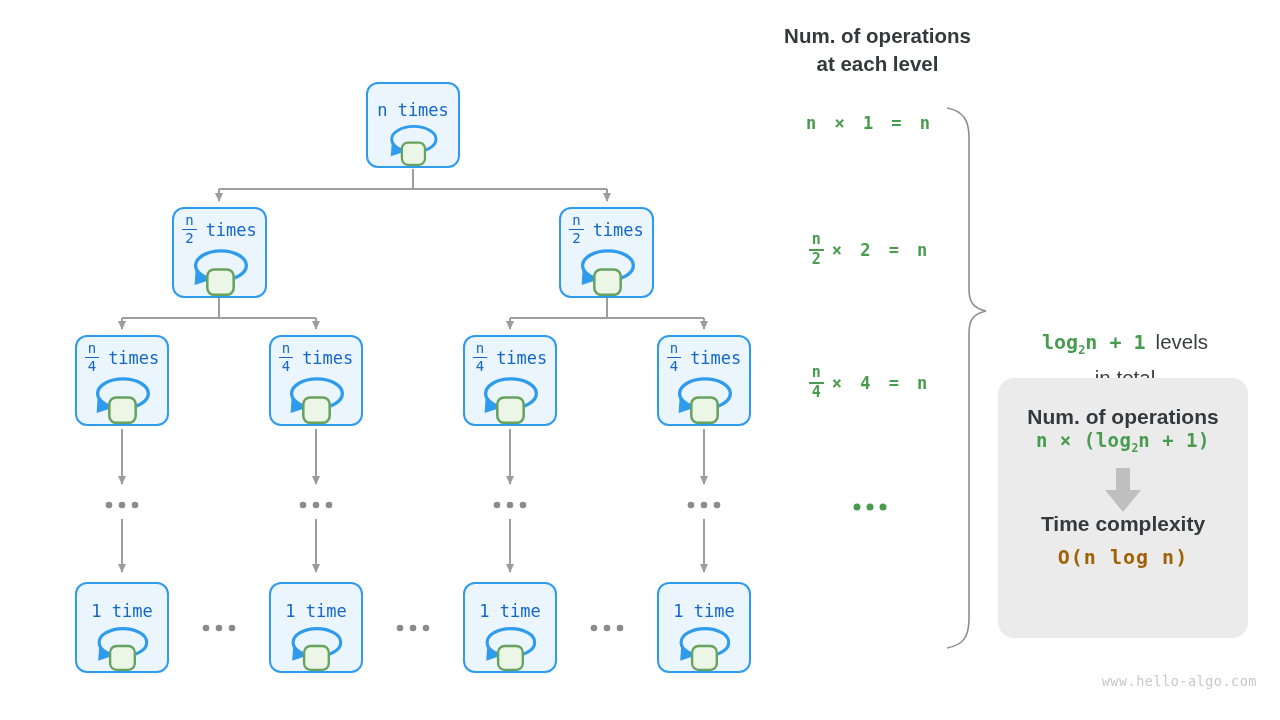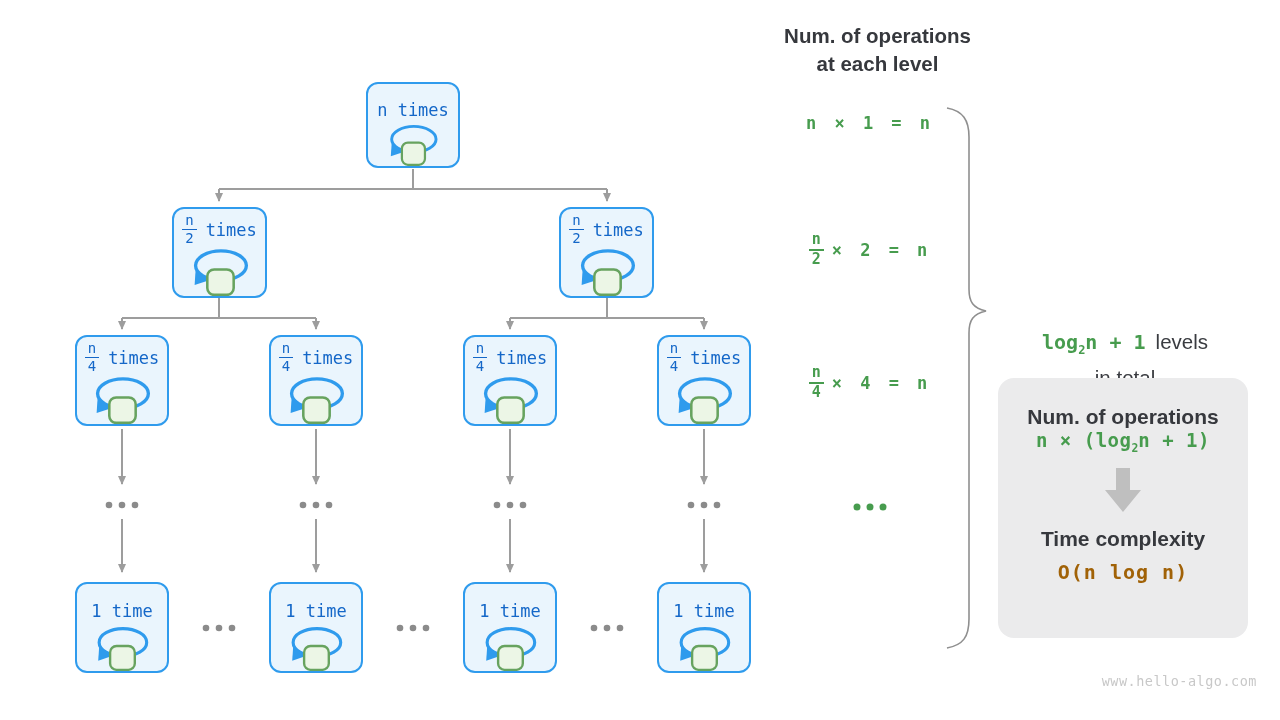--- a/index.html
+++ b/index.html
@@ -37,21 +37,21 @@
   .green-mono{color:#479c4e;font-family:"DejaVu Sans Mono",monospace;font-weight:bold;font-size:20px;}
   sub{font-size:0.6em;letter-spacing:0;}
 
   
   .sum-box{position:absolute;left:998px;top:378px;width:250px;height:260px;background:#ebebec;
            border-radius:16px;display:flex;flex-direction:column;align-items:center;box-sizing:border-box;}
   .sum-title{margin-top:27px;font-size:21px;font-weight:bold;color:#36383d;}
   .sum-formula{font-family:"DejaVu Sans Mono",monospace;font-weight:bold;
                font-size:19px;color:#479c4e;letter-spacing:0.5px;}
   .sum-arrow{margin-top:13px;}
-  .sum-label2{margin-top:15px;font-size:21px;font-weight:bold;color:#36383d;}
+  .sum-label2{font-size:21px;font-weight:bold;color:#36383d;}
   .sum-result{margin-top:9px;font-family:"DejaVu Sans Mono",monospace;font-weight:bold;font-size:20px;
               color:#a16207;letter-spacing:1px;}
 
   .watermark{position:absolute;right:37px;top:673px;font-family:"DejaVu Sans Mono",monospace;
              font-size:13.5px;color:#c8c8c8;letter-spacing:0.5px;}
 </style>
 </head>
 <body>
 
 <div class="canvas">

